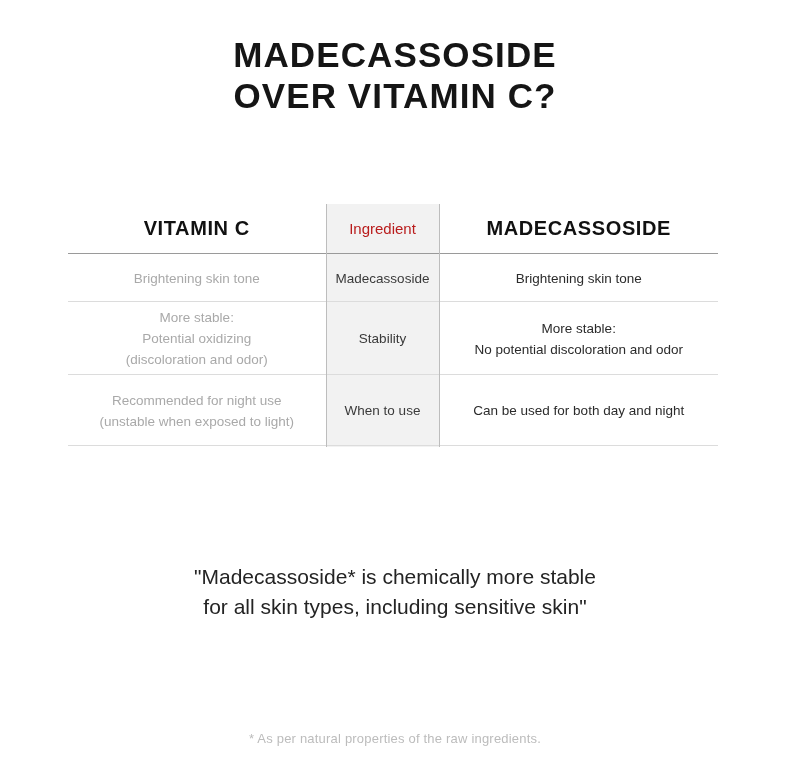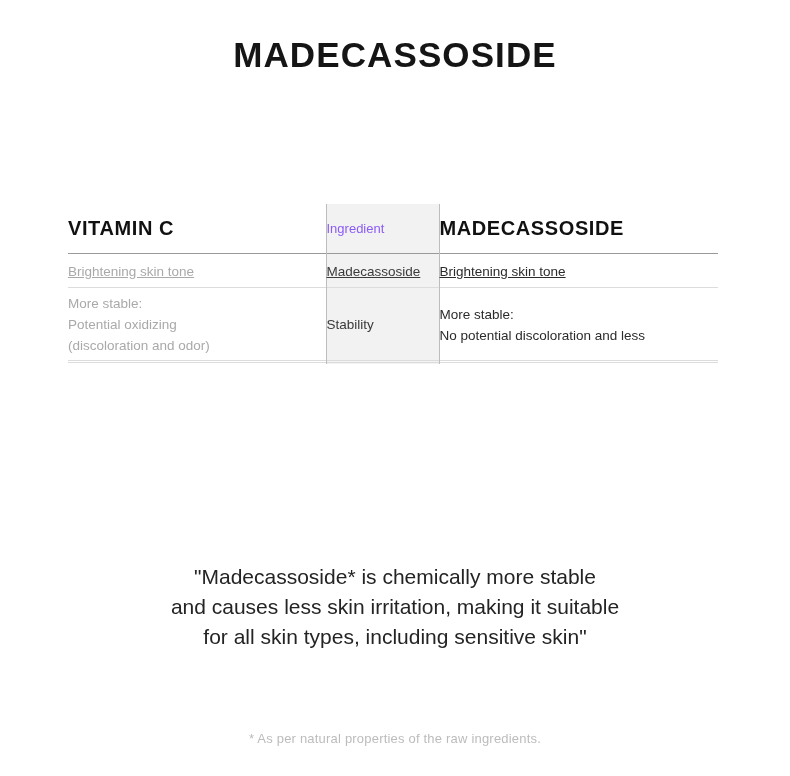--- a/index.html
+++ b/index.html
@@ -41,21 +41,21 @@
     width: 650px;
   }
   .ctable {
     width: 650px;
     border-collapse: collapse;
     table-layout: fixed;
   }
   .ctable td {
     padding: 0;
     vertical-align: middle;
-    text-align: left;
+    text-align: center;
   }
 
   
   .col-left   { width: 258px; }
   .col-mid    { width: 113px; }
   .col-right  { width: 279px; }
 
   
   .cell-mid {
     background: #f2f2f2;
@@ -69,23 +69,23 @@
   .row-head td {
     height: 49px;
   }
   .head-strong {
     font-size: 20px;
     font-weight: 700;
     letter-spacing: 0.6px;
     color: #111111;
   }
   .head-mid {
-    font-size: 13px;
+    font-size: 15px;
     font-weight: 400;
-    color: #8b5cf6;
+    color: #b91c1c;
   }
 
   .rule-row td {
     height: 1px;
     padding: 0;
     line-height: 0;
   }
   .rule-strong {
     border-top: 1px solid #9a9a9a;
   }
@@ -101,21 +101,21 @@
     font-size: 13.5px;
     line-height: 21px;
     color: #a9a9a9;
   }
   .cell-right {
     font-size: 13.5px;
     line-height: 21px;
     color: #2b2b2b;
   }
 
-  .r1 td { height: 32px; text-decoration: underline; }
+  .r1 td { height: 46px; }
   .r2 td { height: 71px; }
   .r3 td { height: 69px; }
   .r4 td { height: 66px; }
 
   
   .quote {
     position: absolute;
     top: 562px;
     left: 0;
     width: 790px;
@@ -138,20 +138,21 @@
     font-size: 13px;
     color: #bcbcbc;
     letter-spacing: 0.2px;
   }
 </style>
 </head>
 <body>
 
 <div class="title-block">
   <div class="title-line">MADECASSOSIDE</div>
+  <div class="title-line">OVER VITAMIN C?</div>
 </div>
 
 <div class="table-wrap">
   <table class="ctable">
     <colgroup>
       <col class="col-left">
       <col class="col-mid">
       <col class="col-right">
     </colgroup>
     <tbody>
@@ -184,39 +185,48 @@
 
       <tr class="r2">
         <td class="cell-left">
           <div>More stable:</div>
           <div>Potential oxidizing</div>
           <div>(discoloration and odor)</div>
         </td>
         <td class="cell-mid">Stability</td>
         <td class="cell-right">
           <div>More stable:</div>
-          <div>No potential discoloration and less</div>
+          <div>No potential discoloration and odor</div>
         </td>
       </tr>
       <tr class="rule-row">
         <td class="rule-light"></td>
         <td class="cell-mid rule-light"></td>
         <td class="rule-light"></td>
       </tr>
 
+      <tr class="r3">
+        <td class="cell-left">
+          <div>Recommended for night use</div>
+          <div>(unstable when exposed to light)</div>
+        </td>
+        <td class="cell-mid">When to use</td>
+        <td class="cell-right">
+          <div>Can be used for both day and night</div>
+        </td>
+      </tr>
       <tr class="rule-row">
         <td class="rule-light"></td>
         <td class="cell-mid rule-light"></td>
         <td class="rule-light"></td>
       </tr>
 
 
     </tbody>
   </table>
 </div>
 
 <div class="quote">
   <div class="quote-line">"Madecassoside* is chemically more stable</div>
-  <div class="quote-line">and causes less skin irritation, making it suitable</div>
   <div class="quote-line">for all skin types, including sensitive skin"</div>
 </div>
 
 <div class="footnote">* As per natural properties of the raw ingredients.</div>
 
 </body></html>

